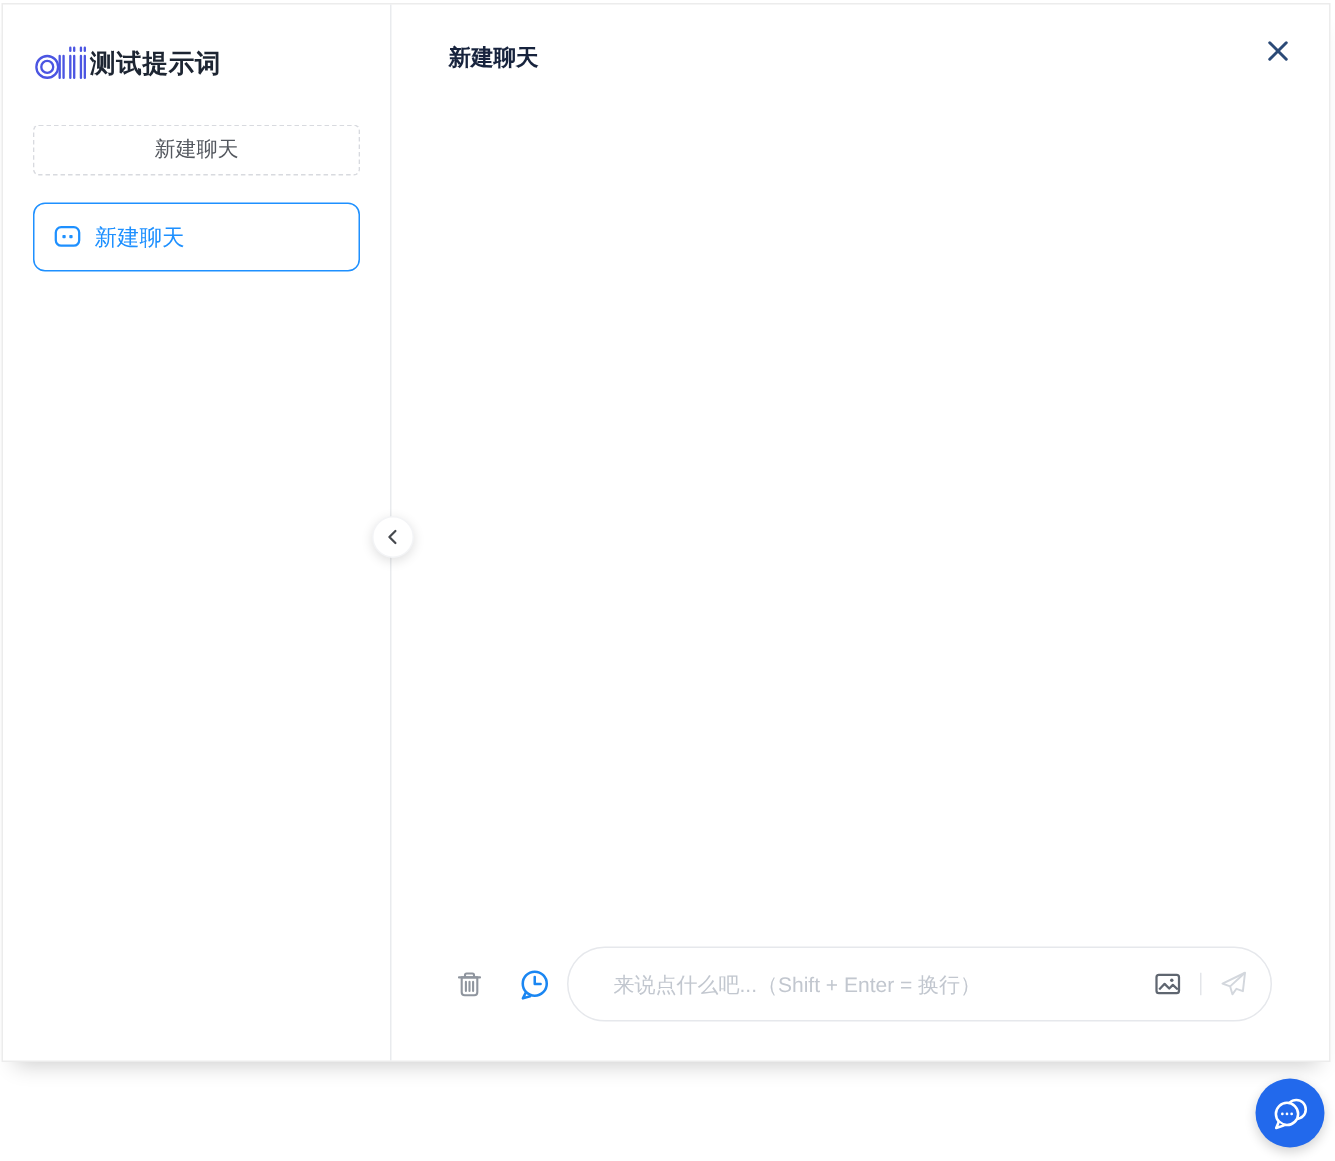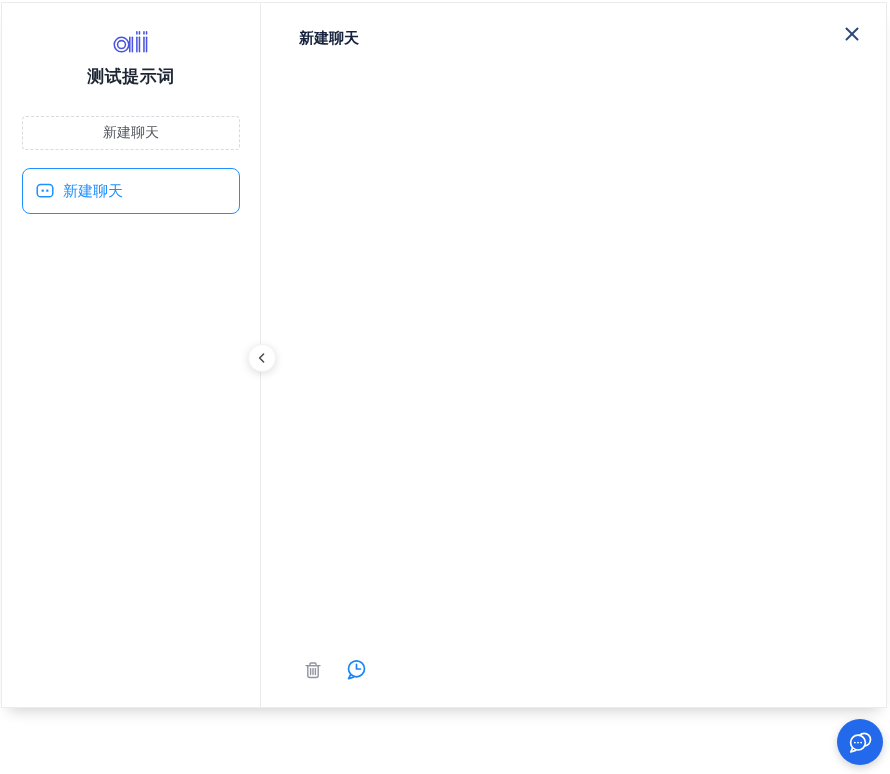--- a/index.html
+++ b/index.html
@@ -13,21 +13,21 @@
     background:#fff;border:1px solid #ececec;
     box-shadow:0 10px 14px -8px rgba(0,0,0,0.20);
     display:flex;
   }
   
   .sidebar{
     width:259px;box-sizing:border-box;flex:none;
     border-right:1px solid #e9ebee;
     padding:26px 20px;
   }
-  .logo-row{display:flex;align-items:center;gap:10px;margin-bottom:28px;flex-direction:column;}
+  .logo-row{display:flex;align-items:center;margin-bottom:28px;}
   .app-title{font-size:17px;font-weight:700;color:#1d2532;letter-spacing:0.5px;}
   .new-chat-dashed{
     width:100%;height:34px;box-sizing:border-box;
     border:1px dashed #d8dadf;border-radius:4px;background:#fff;
     color:#54585f;font-size:14px;
     display:flex;align-items:center;justify-content:center;cursor:pointer;
   }
   .chat-item{
     margin-top:18px;height:46px;box-sizing:border-box;
     border:1.5px solid var(--accent-blue,#1e90ff);border-radius:8px;
@@ -162,20 +162,43 @@
       <button class="icon-btn history-btn">
         <span>
           <svg width="23" height="23" viewBox="0 0 23 23" fill="none" stroke="#1a86f2" stroke-width="1.7" stroke-linecap="round" stroke-linejoin="round">
             <circle cx="11.5" cy="10.8" r="8"></circle>
             <path d="M5.6 16.6 L3.6 20.6 L8.4 19.2"></path>
             <path d="M11.5 6.4 V11 H15.4"></path>
           </svg>
         </span>
       </button>
 
+      <div class="input-wrap">
+        <input class="msg-input" type="text" value="" placeholder="来说点什么吧...（Shift + Enter = 换行）" style="">
+        <div class="input-actions">
+          <button class="icon-btn">
+            <span>
+              <svg width="19" height="19" viewBox="0 0 19 19" fill="none" stroke="#5f6670" stroke-width="1.5" stroke-linejoin="round">
+                <rect x="2" y="3.4" width="15" height="12.2" rx="1.6"></rect>
+                <path d="M3.8 13.2 L7.4 9.4 l3.1 3.1 2.4-2.4 3.3 3.1"></path>
+                <circle cx="12.2" cy="7" r="1.15" fill="#5f6670" stroke="none"></circle>
+              </svg>
+            </span>
+          </button>
+          <span class="v-divider"></span>
+          <button class="icon-btn">
+            <span>
+              <svg width="19" height="19" viewBox="0 0 19 19" fill="none" stroke="#d3d7dd" stroke-width="1.3" stroke-linejoin="round">
+                <path d="M17 2 L2 9.2 l5.1 1.9 L8.6 16.4 l2.7-3.7 4.3 1.6 Z"></path>
+                <path d="M7.1 11.1 L17 2"></path>
+              </svg>
+            </span>
+          </button>
+        </div>
+      </div>
     </div>
 
   </div>
 </div>
 
 <button class="floating-btn">
   <span>
     <svg width="26" height="26" viewBox="0 0 26 26" fill="none" stroke="#ffffff" stroke-width="1.7" stroke-linecap="round" stroke-linejoin="round">
       <circle cx="17.2" cy="10.6" r="6.3"></circle>
       <circle cx="11" cy="13.6" r="7.4" fill="#2269ec"></circle>

